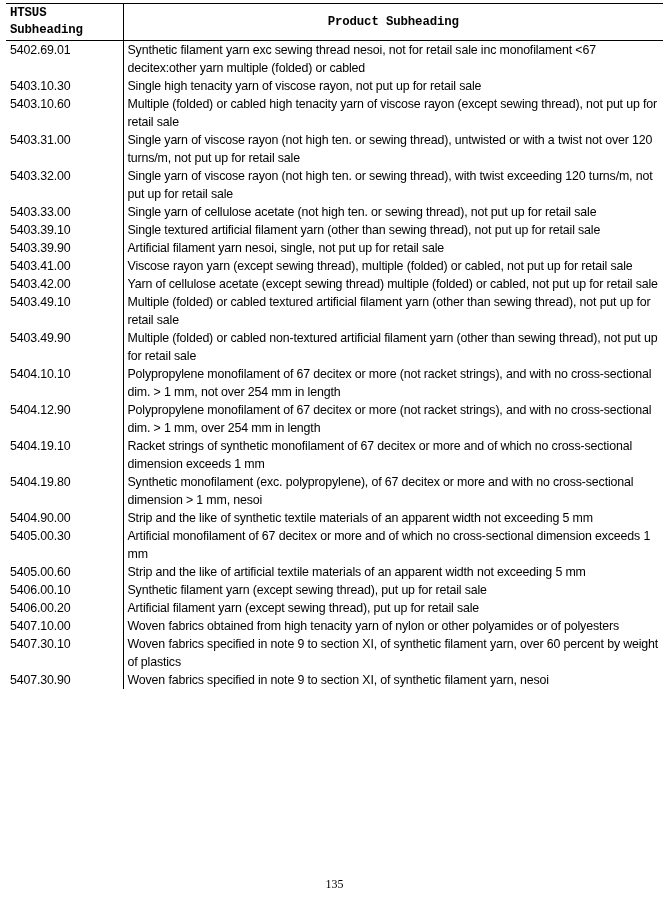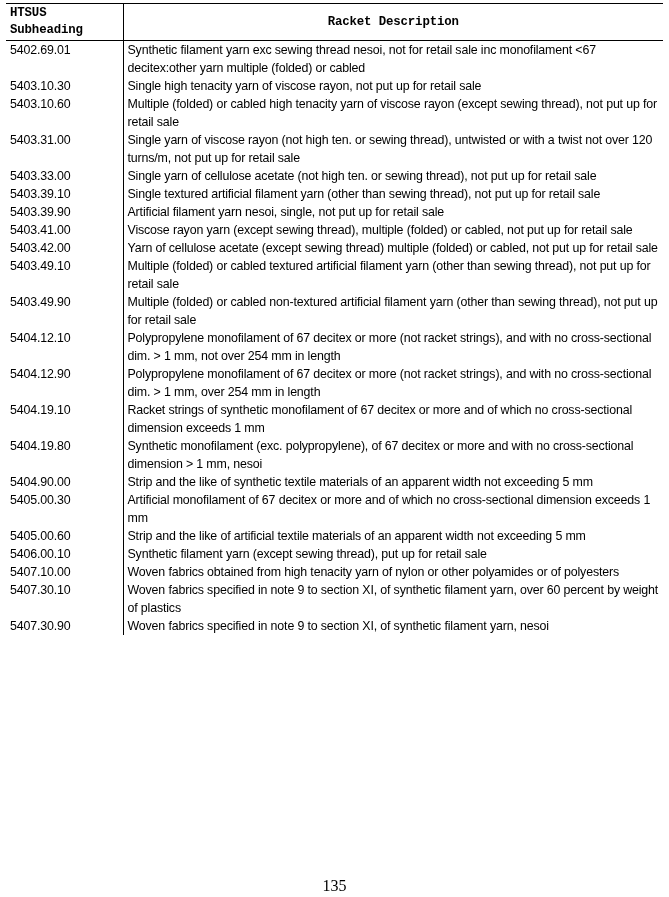--- a/index.html
+++ b/index.html
@@ -67,54 +67,58 @@
     table.hts td.desc {
       padding-right: 0;
     }
     .page-number {
       position: absolute;
       left: 0;
       width: 669px;
       top: 877px;
       text-align: center;
       font-family: "Liberation Serif", "DejaVu Serif", serif;
-      font-size: 16px;
+      font-size: 12px;
     }
   </style>
 </head>
 <body>
 
 <div class="page">
   <table class="hts">
     <colgroup>
       <col class="c1">
       <col class="c2">
     </colgroup>
     <thead>
       <tr>
         <th class="h1">HTSUS Subheading</th>
-        <th class="h2">Racket Description</th>
+        <th class="h2">Product Subheading</th>
       </tr>
     </thead>
     <tbody id="rows">
         <tr>
           <td class="code">5402.69.01</td>
           <td class="desc">Synthetic filament yarn exc sewing thread nesoi, not for retail sale inc monofilament &lt;67 decitex:other yarn multiple (folded) or cabled</td>
         </tr>
         <tr>
           <td class="code">5403.10.30</td>
           <td class="desc">Single high tenacity yarn of viscose rayon, not put up for retail sale</td>
         </tr>
         <tr>
           <td class="code">5403.10.60</td>
           <td class="desc">Multiple (folded) or cabled high tenacity yarn of viscose rayon (except sewing thread), not put up for retail sale</td>
         </tr>
         <tr>
           <td class="code">5403.31.00</td>
           <td class="desc">Single yarn of viscose rayon (not high ten. or sewing thread), untwisted or with a twist not over 120 turns/m, not put up for retail sale</td>
+        </tr>
+        <tr>
+          <td class="code">5403.32.00</td>
+          <td class="desc">Single yarn of viscose rayon (not high ten. or sewing thread), with twist exceeding 120 turns/m, not put up for retail sale</td>
         </tr>
         <tr>
           <td class="code">5403.33.00</td>
           <td class="desc">Single yarn of cellulose acetate (not high ten. or sewing thread), not put up for retail sale</td>
         </tr>
         <tr>
           <td class="code">5403.39.10</td>
           <td class="desc">Single textured artificial filament yarn (other than sewing thread), not put up for retail sale</td>
         </tr>
         <tr>
@@ -131,21 +135,21 @@
         </tr>
         <tr>
           <td class="code">5403.49.10</td>
           <td class="desc">Multiple (folded) or cabled textured artificial filament yarn (other than sewing thread), not put up for retail sale</td>
         </tr>
         <tr>
           <td class="code">5403.49.90</td>
           <td class="desc">Multiple (folded) or cabled non-textured artificial filament yarn (other than sewing thread), not put up for retail sale</td>
         </tr>
         <tr>
-          <td class="code">5404.12.10</td>
+          <td class="code">5404.10.10</td>
           <td class="desc">Polypropylene monofilament of 67 decitex or more (not racket strings), and with no cross-sectional dim. &gt; 1 mm, not over 254 mm in length</td>
         </tr>
         <tr>
           <td class="code">5404.12.90</td>
           <td class="desc">Polypropylene monofilament of 67 decitex or more (not racket strings), and with no cross-sectional dim. &gt; 1 mm,  over 254 mm in length</td>
         </tr>
         <tr>
           <td class="code">5404.19.10</td>
           <td class="desc">Racket strings of synthetic monofilament of 67 decitex or more and of which no cross-sectional dimension exceeds 1 mm</td>
         </tr>
@@ -163,20 +167,24 @@
         </tr>
         <tr>
           <td class="code">5405.00.60</td>
           <td class="desc">Strip and the like of artificial textile materials of an apparent width not exceeding 5 mm</td>
         </tr>
         <tr>
           <td class="code">5406.00.10</td>
           <td class="desc">Synthetic filament yarn (except sewing thread), put up for retail sale</td>
         </tr>
         <tr>
+          <td class="code">5406.00.20</td>
+          <td class="desc">Artificial filament yarn (except sewing thread), put up for retail sale</td>
+        </tr>
+        <tr>
           <td class="code">5407.10.00</td>
           <td class="desc">Woven fabrics obtained from high tenacity yarn of nylon or other polyamides or of polyesters</td>
         </tr>
         <tr>
           <td class="code">5407.30.10</td>
           <td class="desc">Woven fabrics specified in note 9 to section XI, of synthetic filament yarn, over 60 percent by weight of plastics</td>
         </tr>
         <tr>
           <td class="code">5407.30.90</td>
           <td class="desc">Woven fabrics specified in note 9 to section XI, of synthetic filament yarn, nesoi</td>

